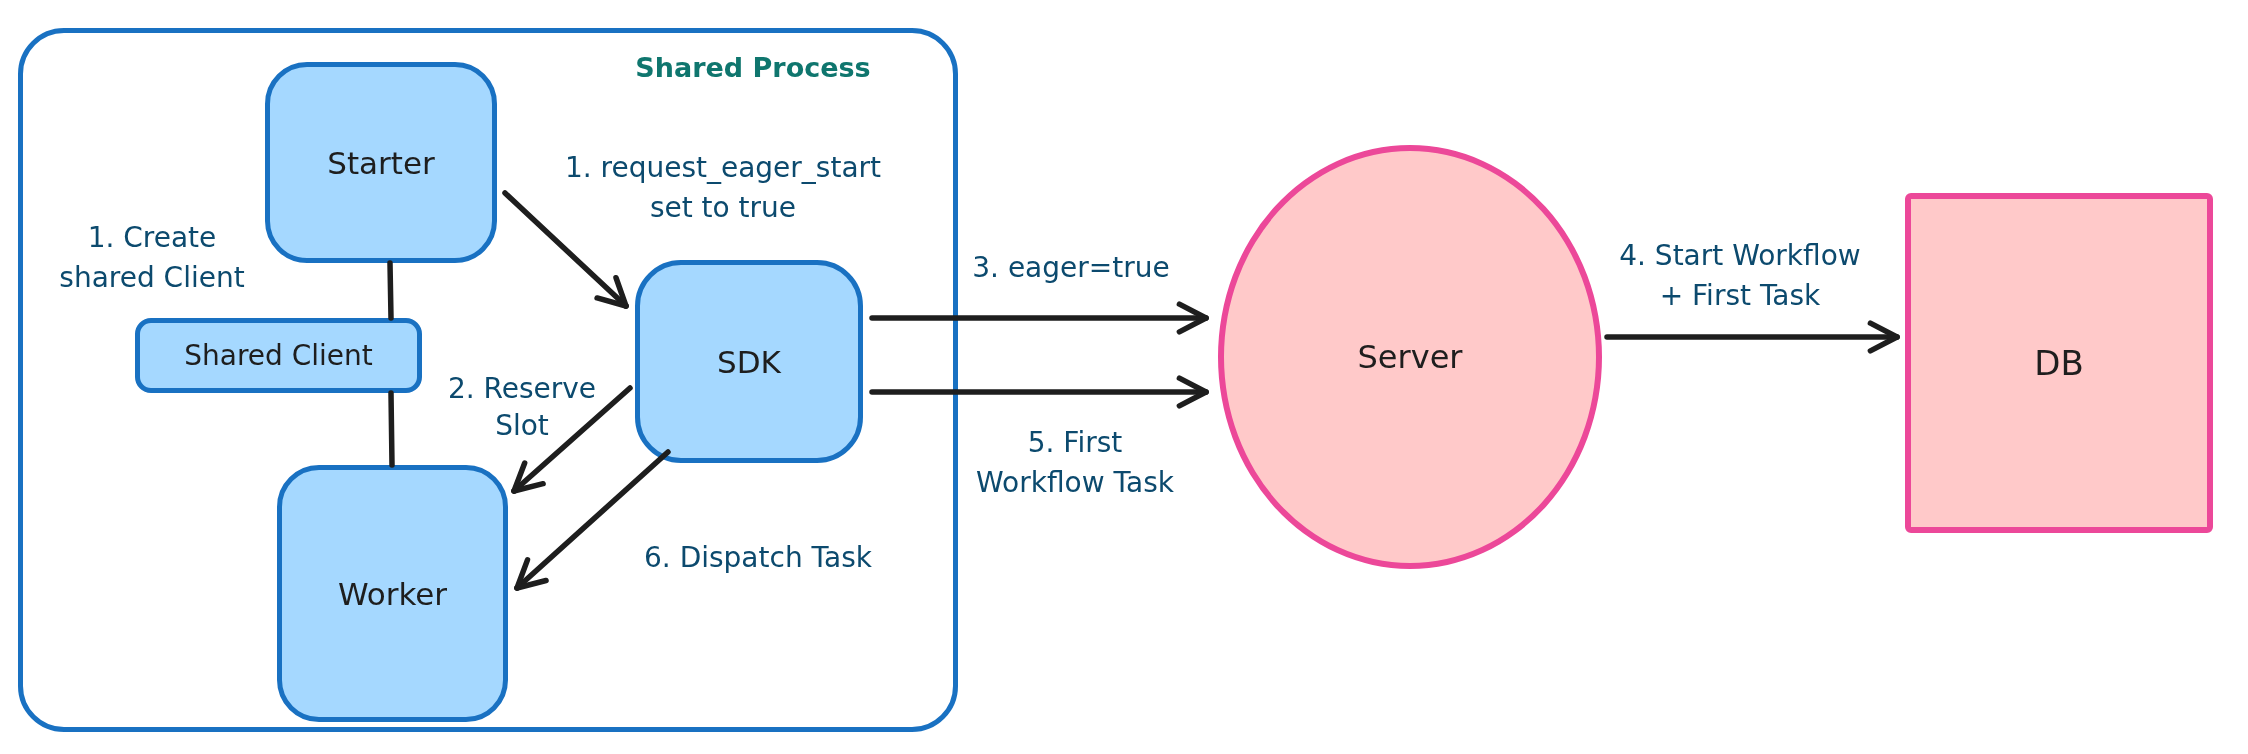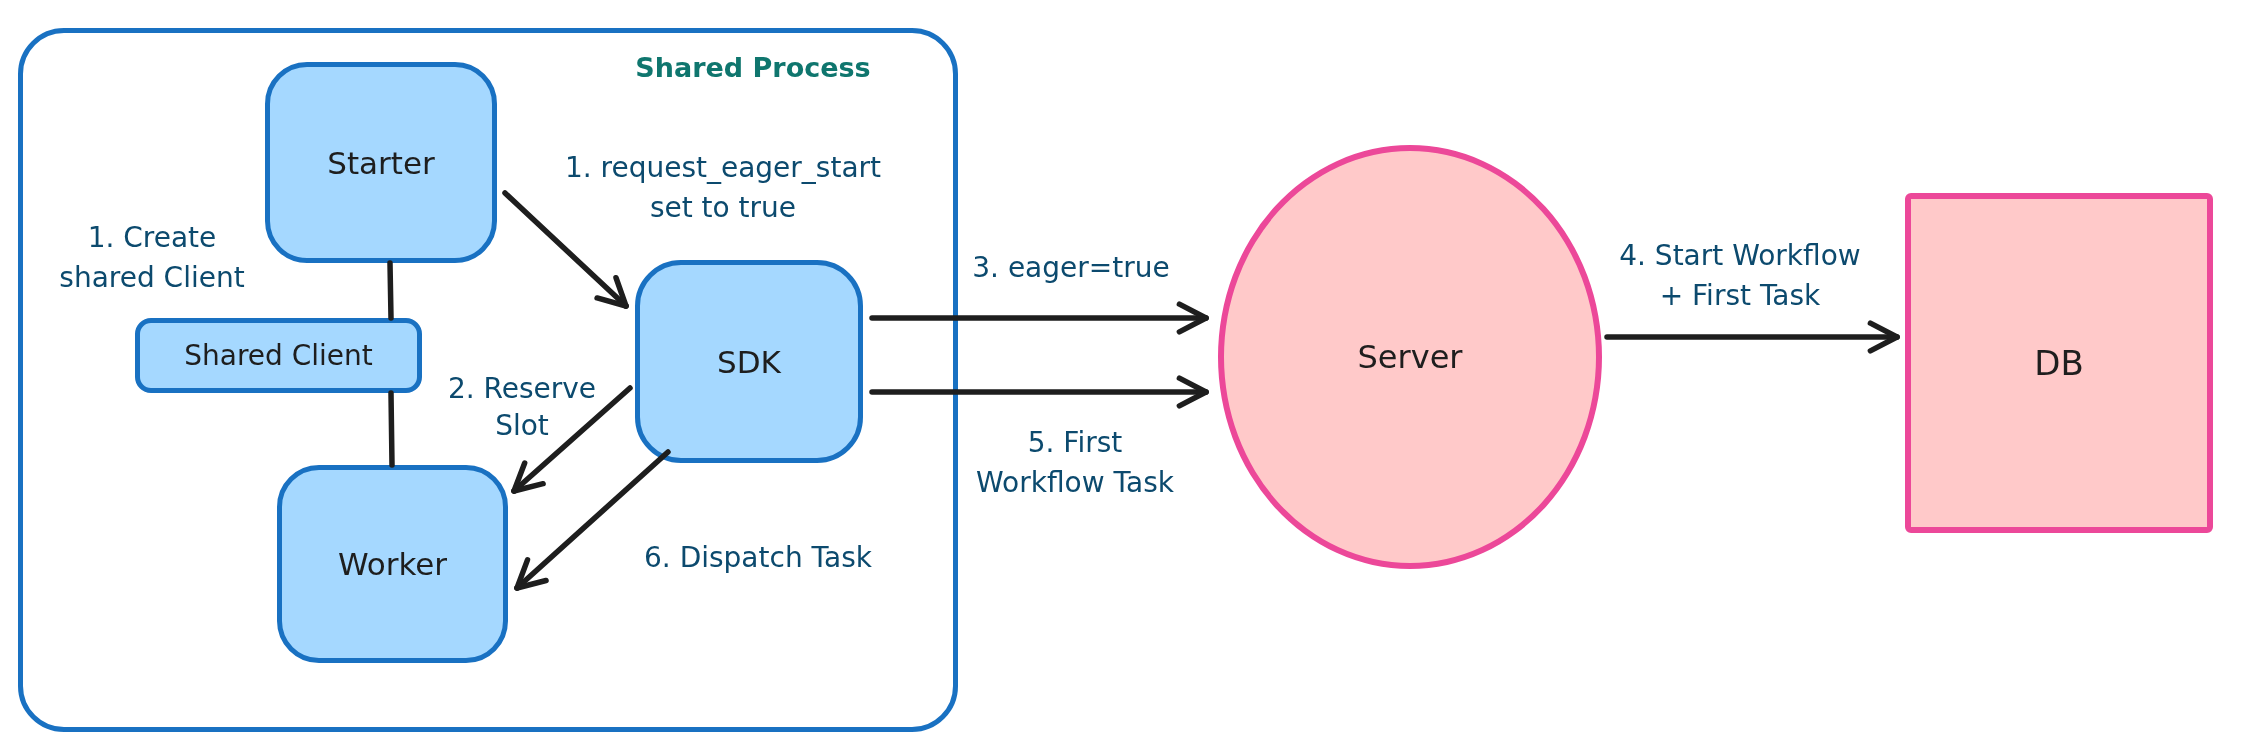--- a/index.html
+++ b/index.html
@@ -13,21 +13,21 @@
                font-size:27px;font-weight:600;color:#0f766e;z-index:2;}
 
   
   .node{position:absolute;display:flex;align-items:center;justify-content:center;
         box-sizing:border-box;z-index:3;text-align:right;}
   .blue{background:#a5d8ff;border:5px solid #1971c2;}
   .red{background:#ffc9c9;border:6px solid #ec4899;}
 
   .starter{left:265px;top:62px;width:232px;height:201px;border-radius:42px;font-size:31px;}
   .shared-client{left:135px;top:318px;width:287px;height:75px;border-radius:16px;font-size:28px;}
-  .worker{left:277px;top:465px;width:231px;height:198px;border-radius:42px;font-size:31px;}
+  .worker{left:277px;top:465px;width:231px;height:257px;border-radius:42px;font-size:31px;}
   .sdk{left:635px;top:252px;width:228px;height:203px;border-radius:46px;font-size:31px;margin-top:8px;}
   .server{left:1218px;top:145px;width:384px;height:424px;border-radius:50%;font-size:32px;}
   .db{left:1905px;top:193px;width:308px;height:340px;border-radius:6px;font-size:34px;}
 
   
   .note{position:absolute;text-align:center;white-space:pre-line;font-size:28px;
         line-height:40px;color:#0c4a6e;z-index:4;}
   .n-create{left:27px;top:218px;width:250px;}
   .n-eager-start{left:523px;top:148px;width:400px;}
   .n-reserve{left:422px;top:370px;width:200px;line-height:37px;}

